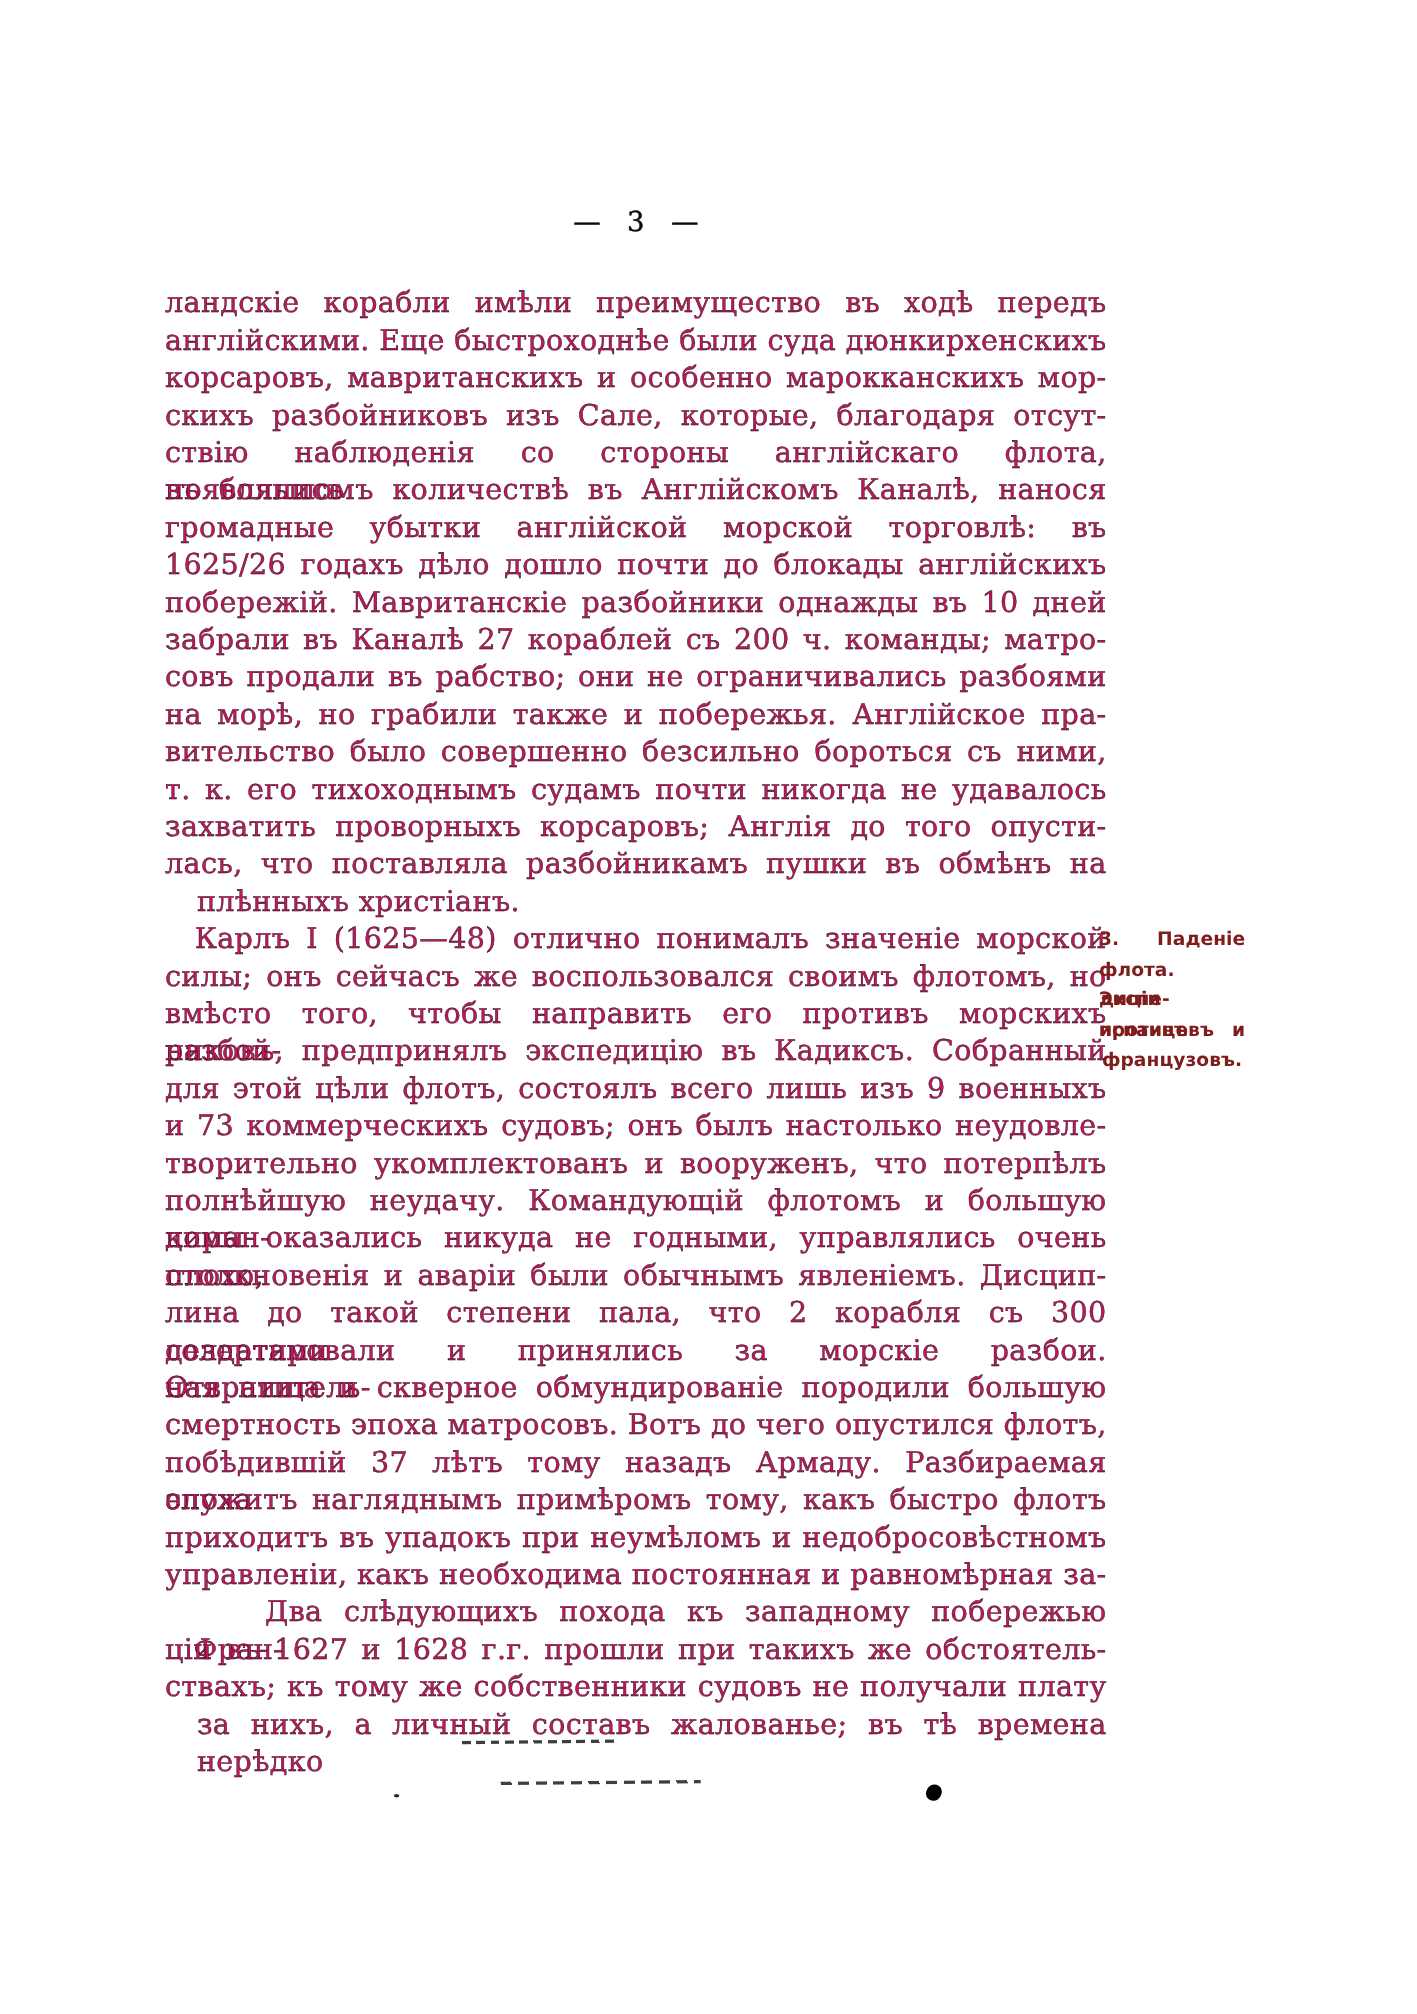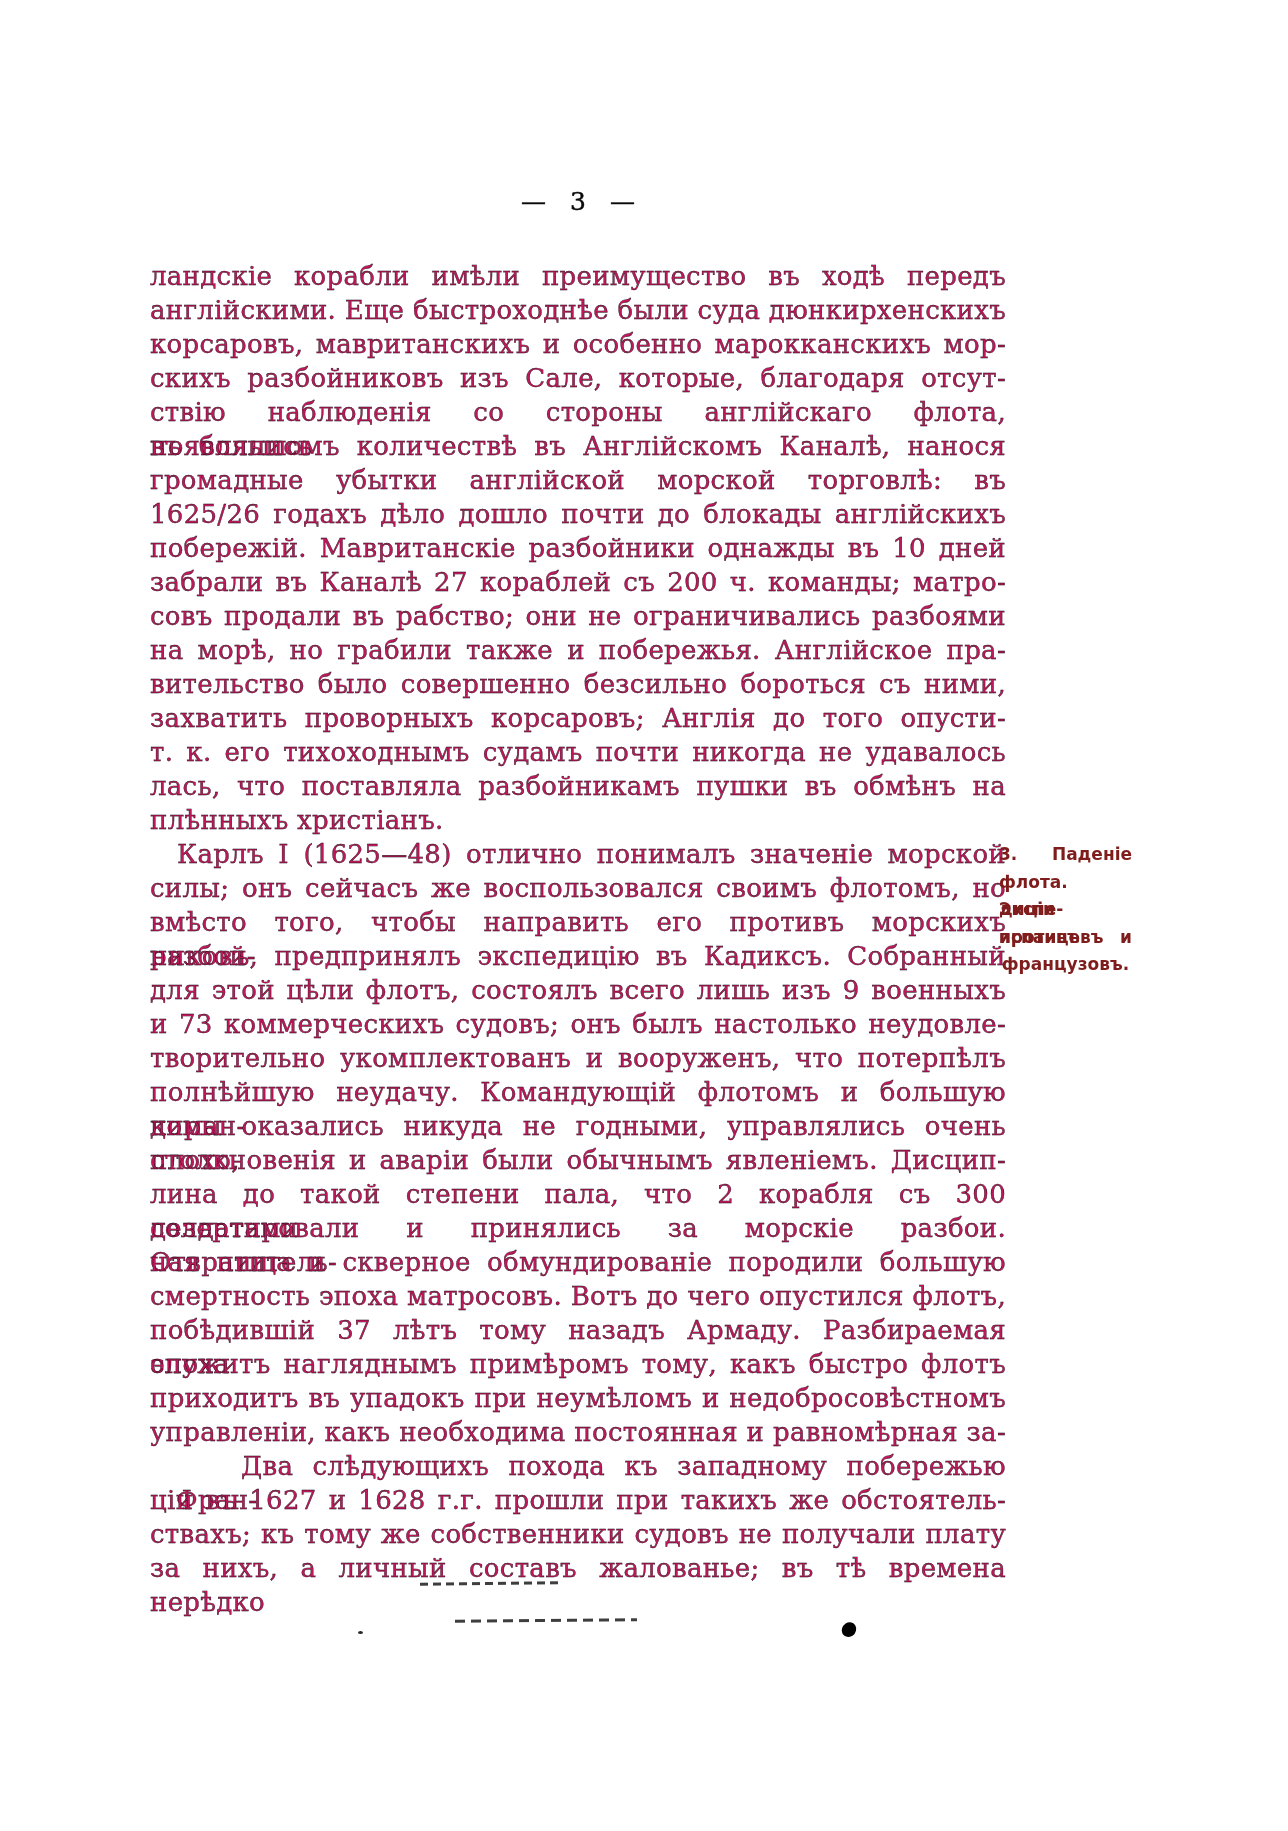--- a/index.html
+++ b/index.html
@@ -30,21 +30,21 @@
     font-size: 26px;
     color: #be185d;
     letter-spacing: 0.3px;
     -webkit-text-stroke: 0.35px #0a0a0a;
   }
   .line {
     height: 34px; line-height: 34px;
     text-align: justify;
     text-align-last: justify;
   }
-  .line.last { text-align-last: left; }
+  .line.last { text-align-last: left; margin-left: 29px; }
   .para-2 .line.first { text-indent: 27px; }
   .para-3 .line.first { text-indent: 65px; margin-left: 26px; }
   .margin-note {
     position: absolute;
     left: 999px; top: 841px; width: 133px;
     font-family: "DejaVu Sans", sans-serif;
     font-weight: bold;
     font-size: 17px;
     color: #7f1d1d;
   }
@@ -94,22 +94,22 @@
         <div class="line">скихъ разбойниковъ изъ Сале, которые, благодаря отсут-</div>
         <div class="line">ствію наблюденія со стороны англійскаго флота, появлялись</div>
         <div class="line">въ большомъ количествѣ въ Англійскомъ Каналѣ, нанося</div>
         <div class="line">громадные убытки англійской морской торговлѣ: въ</div>
         <div class="line">1625/26 годахъ дѣло дошло почти до блокады англійскихъ</div>
         <div class="line">побережій. Мавританскіе разбойники однажды въ 10 дней</div>
         <div class="line">забрали въ Каналѣ 27 кораблей съ 200 ч. команды; матро-</div>
         <div class="line">совъ продали въ рабство; они не ограничивались разбоями</div>
         <div class="line">на морѣ, но грабили также и побережья. Англійское пра-</div>
         <div class="line">вительство было совершенно безсильно бороться съ ними,</div>
+        <div class="line">т. к. его тихоходнымъ судамъ почти никогда не удавалось</div>
         <div class="line">захватить проворныхъ корсаровъ; Англія до того опусти-</div>
-        <div class="line">т. к. его тихоходнымъ судамъ почти никогда не удавалось</div>
         <div class="line">лась, что поставляла разбойникамъ пушки въ обмѣнъ на</div>
         <div class="line last">плѣнныхъ христіанъ.</div>
       </div>
       <div class="para para-2">
         <div class="line first">Карлъ I (1625—48) отлично понималъ значеніе морской</div>
         <div class="line">силы; онъ сейчасъ же воспользовался своимъ флотомъ, но</div>
         <div class="line">вмѣсто того, чтобы направить его противъ морскихъ разбой-</div>
         <div class="line">никовъ, предпринялъ экспедицію въ Кадиксъ. Собранный</div>
         <div class="line">для этой цѣли флотъ, состоялъ всего лишь изъ 9 военныхъ</div>
         <div class="line">и 73 коммерческихъ судовъ; онъ былъ настолько неудовле-</div>

